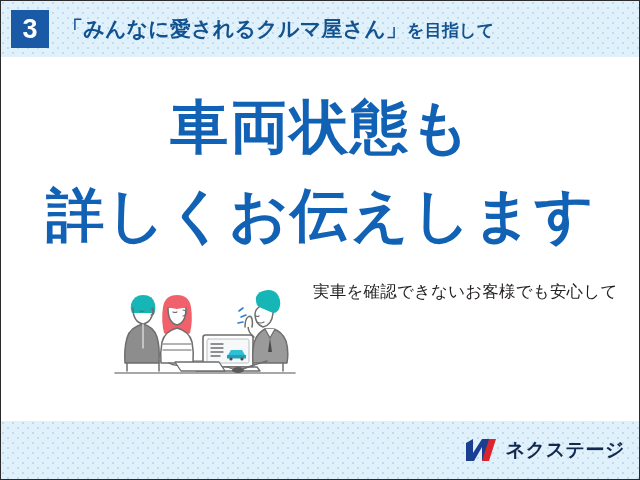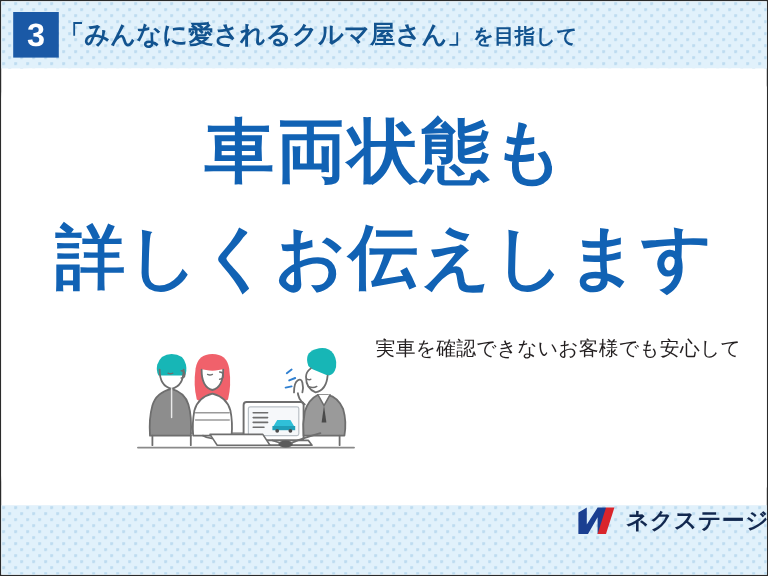--- a/index.html
+++ b/index.html
@@ -52,20 +52,21 @@
     display: flex;
     align-items: center;
     justify-content: center;
     font-size: 27px;
     font-weight: bold;
     line-height: 1;
     flex: 0 0 auto;
     letter-spacing: 0;
   }
   #header-title {
+    margin-left: 13px;
     color: #12538f;
     font-weight: bold;
     white-space: nowrap;
     display: flex;
     align-items: baseline;
   }
   #header-title-main {
     font-size: 21px;
     letter-spacing: 0.2px;
   }
@@ -75,21 +76,20 @@
   }
 
   
   #stage {
     position: absolute;
     left: 0;
     top: 56px;
     width: 640px;
     height: 364px;
     background: #ffffff;
-    border-radius: 25px;
   }
 
   
   #headline {
     position: absolute;
     left: 0;
     top: 36px;
     width: 640px;
     text-align: center;
     color: #1162b4;
@@ -139,21 +139,22 @@
   
   #footer {
     top: 420px;
     height: 58px;
   }
   #footer-inner {
     position: absolute;
     right: 0; top: 0;
     height: 100%;
     display: flex;
-    padding-right: 0;
+    align-items: center;
+    padding-right: 16px;
   }
   #logo-mark {
     width: 34px;
     height: 26px;
     flex: 0 0 auto;
   }
   #logo-mark svg { display: block; width: 100%; height: 100%; }
   #logo-text {
     margin-left: 7px;
     color: #12284f;

